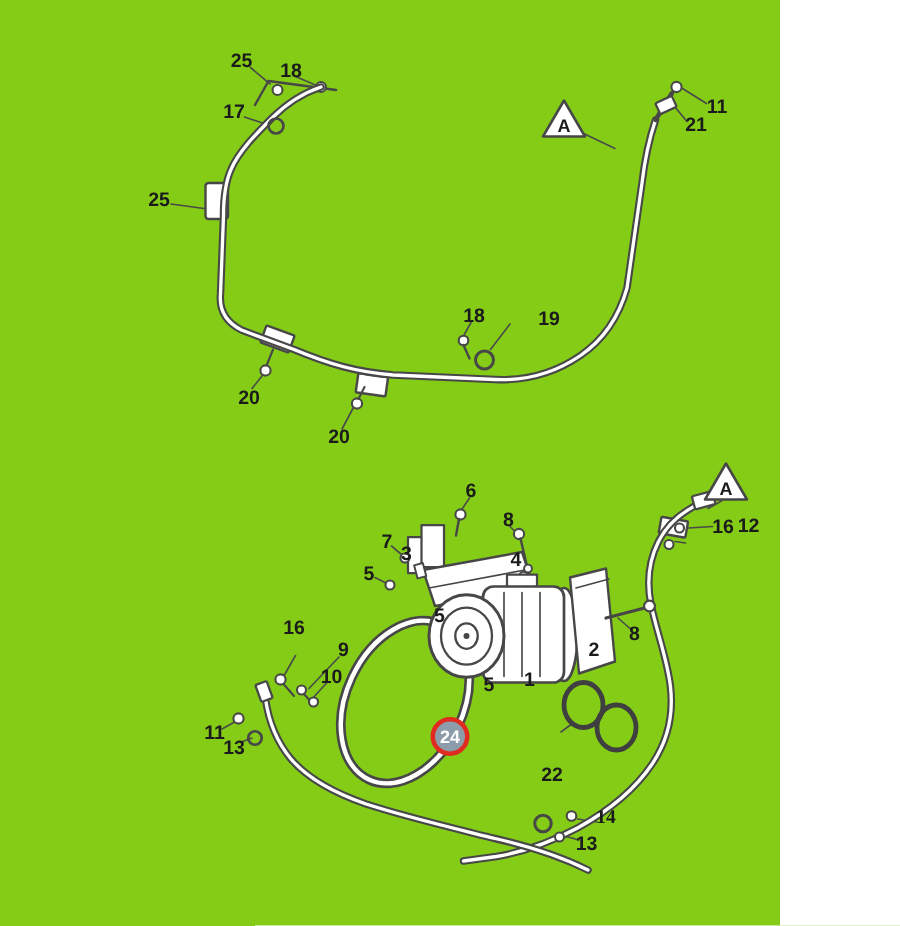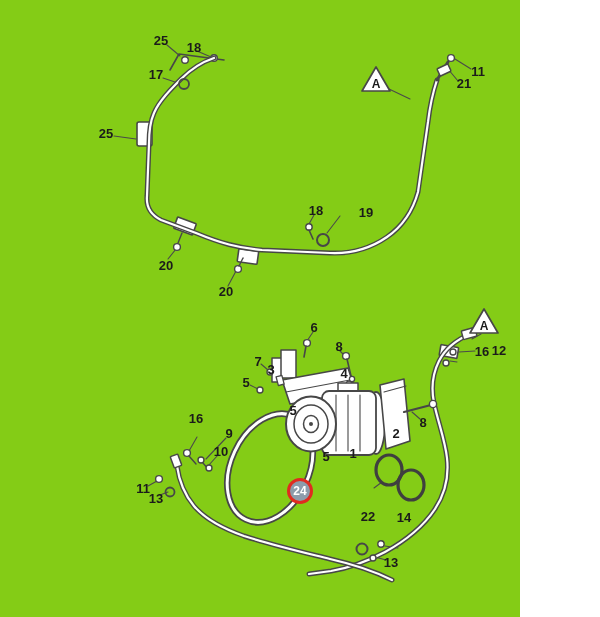--- a/index.html
+++ b/index.html
@@ -205,21 +205,21 @@
       <span class="callout" style="left: 196px; top: 418px;">16</span>
       <span class="callout" style="left: 229px; top: 433px;">9</span>
       <span class="callout" style="left: 221px; top: 451px; text-align: right;">10</span>
       <span class="callout" style="left: 423px; top: 422px;">8</span>
       <span class="callout" style="left: 396px; top: 433px;">2</span>
       <span class="callout" style="left: 353px; top: 453px;">1</span>
       <span class="callout" style="left: 326px; top: 456px;">5</span>
       <span class="callout" style="left: 143px; top: 488px;">11</span>
       <span class="callout" style="left: 156px; top: 498px;">13</span>
       <span class="callout" style="left: 368px; top: 516px;">22</span>
-      <span class="callout" style="left: 404px; top: 517px;">14</span>
+      <span class="callout" style="left: 404px; top: 544px; font-family: Liberation Serif, serif;">14</span>
       <span class="callout" style="left: 391px; top: 562px;">13</span>
       <span class="marker-letter" style="left: 376px; top: 84px;">A</span>
       <span class="marker-letter" style="left: 484px; top: 326px;">A</span>
     </div>
 
   <div id="highlight-callout" style="left: 300px; top: 491px; border-color: rgb(224, 43, 32); background: rgb(141, 156, 171); color: rgb(255, 255, 255);">24</div>
 
 </div>
 
 </body></html>

